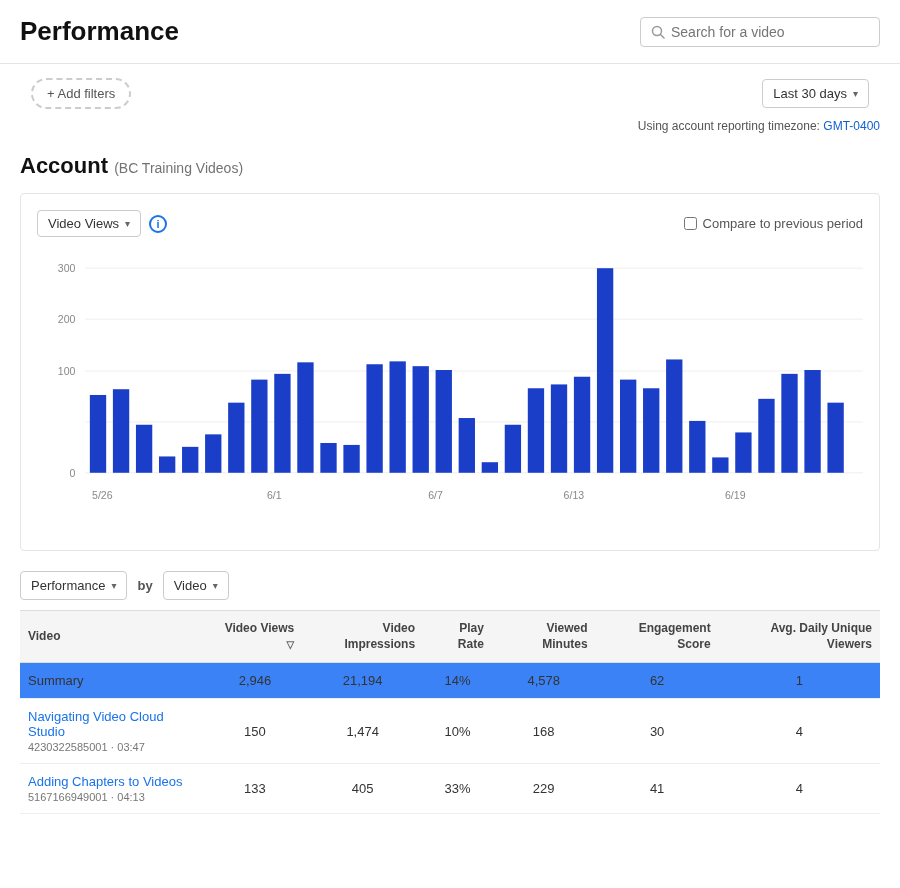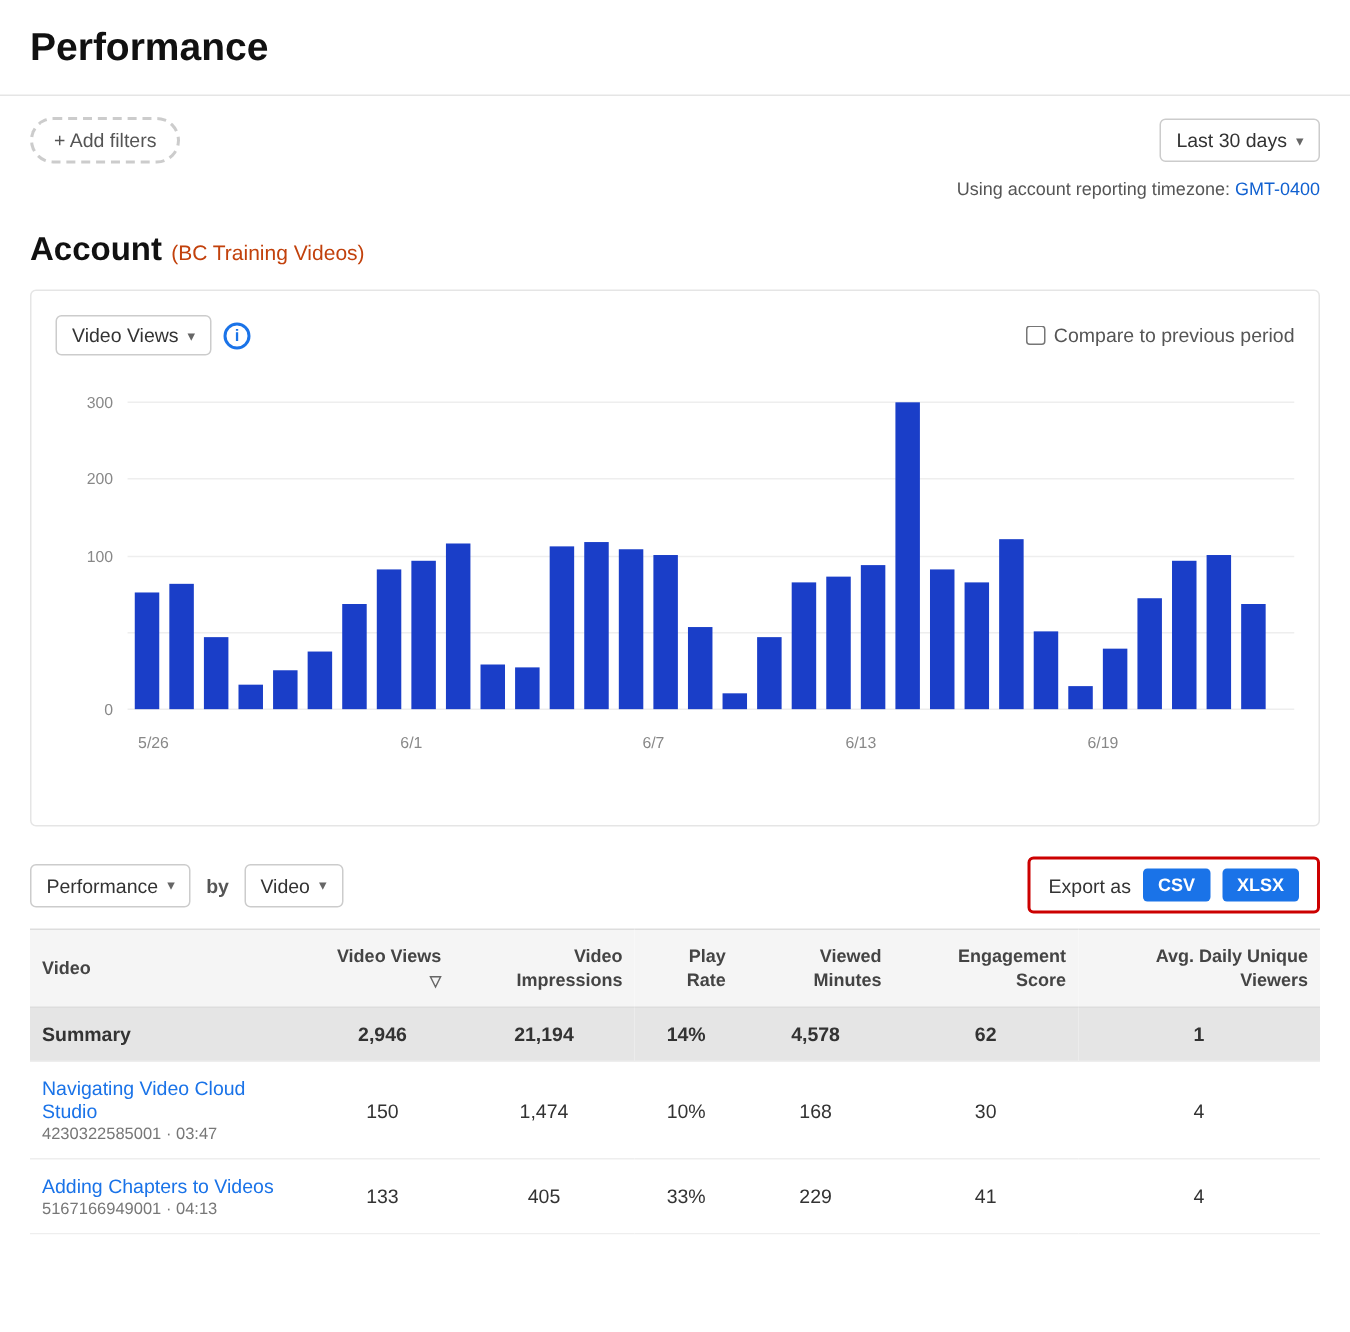--- a/index.html
+++ b/index.html
@@ -35,21 +35,21 @@
       color: #999;
       width: 100%;
       background: transparent;
     }
 
     
     .filters-bar {
       display: flex;
       align-items: center;
       justify-content: space-between;
-      padding: 14px 20px 10px;
+      padding: 14px 31px 10px;
     }
     .add-filters-btn {
       border: 2px dashed #ccc;
       background: transparent;
       border-radius: 20px;
       padding: 6px 14px;
       font-size: 13px;
       color: #555;
       cursor: pointer;
       display: flex;
@@ -85,21 +85,21 @@
     
     .account-heading {
       padding: 10px 20px 14px;
       font-size: 22px;
       font-weight: 700;
       color: #111;
     }
     .account-heading-sub {
       font-size: 14px;
       font-weight: 400;
-      color: #c2410c;
+      color: #737373;
     }
 
     
     .chart-container {
       margin: 0 20px;
       border: 1px solid #e5e5e5;
       border-radius: 4px;
       padding: 16px 16px 10px;
     }
     .chart-header {
@@ -216,29 +216,36 @@
     .data-table th.col-video { text-align: left; }
     .data-table td {
       padding: 10px 8px;
       text-align: center;
       border-bottom: 1px solid #eee;
       color: #333;
     }
     .data-table td.col-video { text-align: left; }
     .video-link { color: #1a73e8; text-decoration: none; font-size: 13px; display: block; }
     .video-meta { color: #777; font-size: 11px; margin-top: 2px; }
-    .summary-row td { font-weight: 700; background: #e5e5e5; }
+    .summary-row td { font-weight: 400; background: #3b82f6; }
     .sort-indicator { font-size: 10px; color: #666; }
     .chevron-icon { font-size: 10px; color: #666; }
   </style>
 </head>
 <body>
 
 <div class="header">
   <h1 class="header-title">Performance</h1>
+  <div class="search-container">
+    <svg class="search-icon-svg" width="14" height="14" viewBox="0 0 14 14" fill="none">
+      <circle cx="6" cy="6" r="4.5" stroke="#999" stroke-width="1.5"></circle>
+      <line x1="9.5" y1="9.5" x2="13" y2="13" stroke="#999" stroke-width="1.5" stroke-linecap="round"></line>
+    </svg>
+    <input class="search-input" type="text" placeholder="Search for a video" style="">
+  </div>
 </div>
 
 <div class="filters-bar">
   <button class="add-filters-btn">
     <span>+ Add filters</span>
   </button>
   <div class="date-range-select">
     <div class="date-dropdown">
       <span>Last 30 days</span>
       <span class="chevron-icon">▾</span>
@@ -334,25 +341,20 @@
       <div class="control-dropdown">
         <span>Performance</span>
         <span class="chevron-icon">▾</span>
       </div>
       <span class="by-label">by</span>
       <div class="control-dropdown">
         <span>Video</span>
         <span class="chevron-icon">▾</span>
       </div>
     </div>
-    <div class="export-section">
-      <span class="export-label">Export as</span>
-      <button class="export-btn export-btn-csv">CSV</button>
-      <button class="export-btn export-btn-xlsx">XLSX</button>
-    </div>
   </div>
 
   <table class="data-table">
     <thead>
       <tr>
         <th class="col-video">Video</th>
         <th>
           <span>Video Views</span>
           <span class="sort-indicator"> ▽</span>
         </th>

